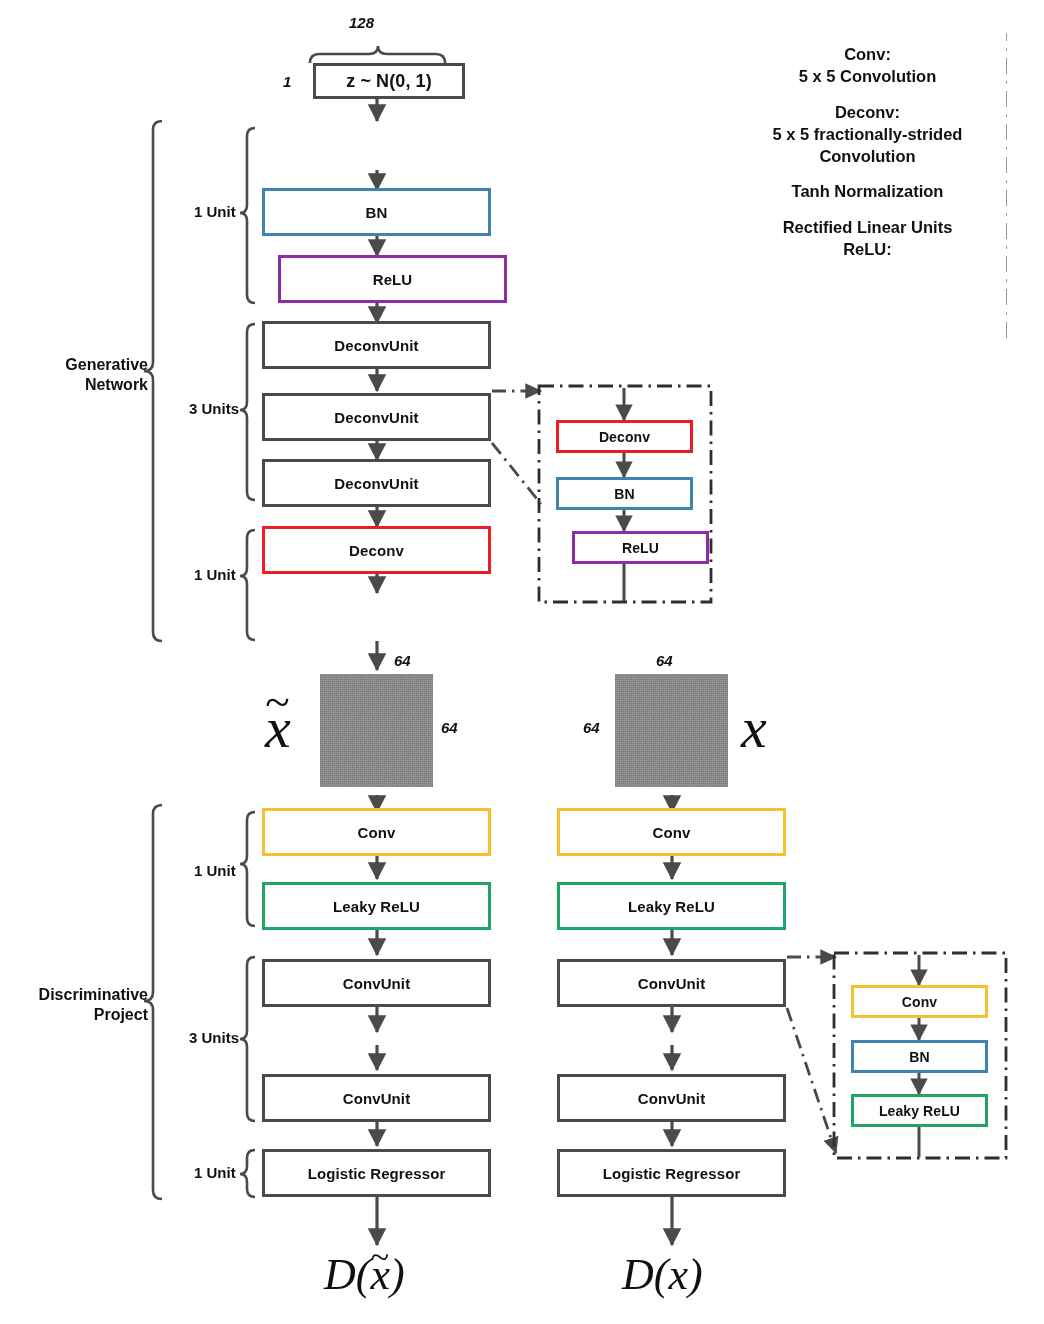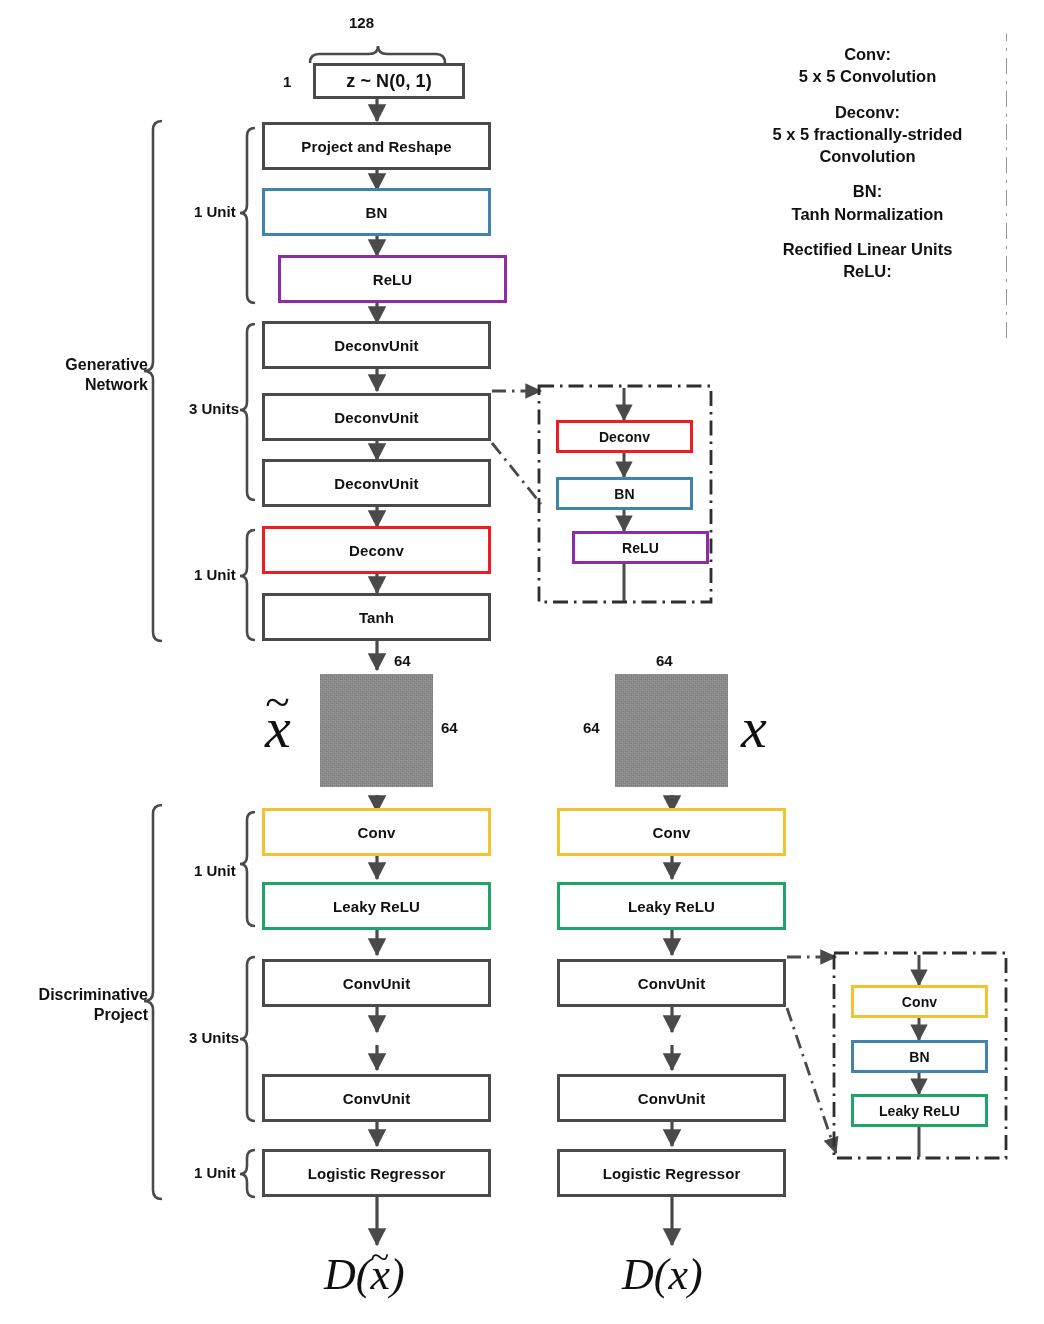--- a/index.html
+++ b/index.html
@@ -13,21 +13,21 @@
        font-weight:bold;font-size:15px;color:#111;letter-spacing:.1px;}
   .box.blue{border-color:#4083ad;}
   .box.purple{border-color:#8d2ca6;margin-left:16px;}
   .box.red{border-color:#ee1c23;}
   .box.yellow{border-color:#f2c230;}
   .box.green{border-color:#1fa567;}
   .box.sm{font-size:14px;}
 
   .tag{position:absolute;font-weight:bold;font-size:15px;color:#111;
        white-space:nowrap;}
-  .tag.num{font-size:15px;}
+  .tag.num{font-size:15px;font-style:italic;}
   .unitlbl{position:absolute;font-weight:bold;font-size:15px;color:#111;white-space:nowrap;}
   .netlbl{position:absolute;font-weight:bold;font-size:16px;color:#111;
           text-align:right;line-height:1.25;white-space:pre-line;}
 
   .legend{position:absolute;left:729px;top:33px;width:277px;height:310px;
           box-sizing:border-box;background:#fff;}
   .legend .inner{position:absolute;inset:0;padding:10px 12px 0 12px;box-sizing:border-box;text-align:center;}
   .legend p{margin:0;font-weight:bold;font-size:16.5px;line-height:1.35;color:#111;}
   .legend .gap{height:13px;}
 
@@ -161,47 +161,44 @@
 
   <div class="legend">
     <div class="inner">
       <p>Conv:</p>
       <p>5 x 5 Convolution</p>
       <div class="gap"></div>
       <p>Deconv:</p>
       <p>5 x 5 fractionally-strided</p>
       <p>Convolution</p>
       <div class="gap"></div>
-      <p>BN:</p>
       <p>Tanh Normalization</p>
       <div class="gap"></div>
       <p>Rectified Linear Units</p>
       <p>ReLU:</p>
     </div>
   </div>
 
   <div class="tag num" style="left:349px;top:14px;">128</div>
   <div class="tag num" style="left:283px;top:73px;">1</div>
   <div class="box" style="left:313px;top:63px;width:152px;height:36px;font-size:18px;">z ~ N(0, 1)</div>
 
   <div class="netlbl" style="left:38px;top:355px;width:110px;">Generative
 Network</div>
 
   <div class="unitlbl" style="left:194px;top:203px;">1 Unit</div>
   <div class="unitlbl" style="left:189px;top:400px;">3 Units</div>
   <div class="unitlbl" style="left:194px;top:566px;">1 Unit</div>
 
-  <div class="box" style="left:262px;top:122px;width:229px;height:48px;">Project and Reshape</div>
   <div class="box blue" style="left:262px;top:188px;width:229px;height:48px;">BN</div>
   <div class="box purple" style="left:262px;top:255px;width:229px;height:48px;">ReLU</div>
   <div class="box" style="left:262px;top:321px;width:229px;height:48px;">DeconvUnit</div>
   <div class="box" style="left:262px;top:393px;width:229px;height:48px;">DeconvUnit</div>
   <div class="box" style="left:262px;top:459px;width:229px;height:48px;">DeconvUnit</div>
   <div class="box red" style="left:262px;top:526px;width:229px;height:48px;">Deconv</div>
-  <div class="box" style="left:262px;top:593px;width:229px;height:48px;">Tanh</div>
 
   <div class="box red sm" style="left:556px;top:420px;width:137px;height:33px;">Deconv</div>
   <div class="box blue sm" style="left:556px;top:477px;width:137px;height:33px;">BN</div>
   <div class="box purple sm" style="left:556px;top:531px;width:137px;height:33px;">ReLU</div>
 
   <div class="tag num" style="left:394px;top:652px;">64</div>
   <div class="noise" style="left:320px;top:674px;width:113px;height:113px;"></div>
   <div class="tag num" style="left:441px;top:719px;">64</div>
   <div class="math big" style="left:265px;top:694px;"><span class="tilde-wrap"><span class="tl">~</span>x</span></div>
 

